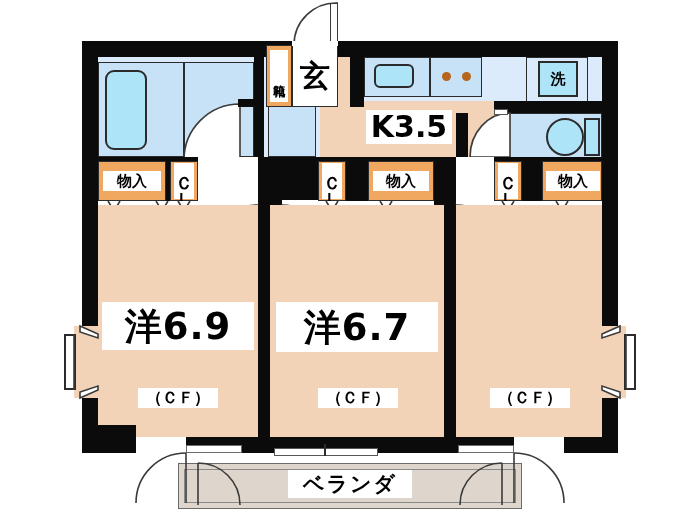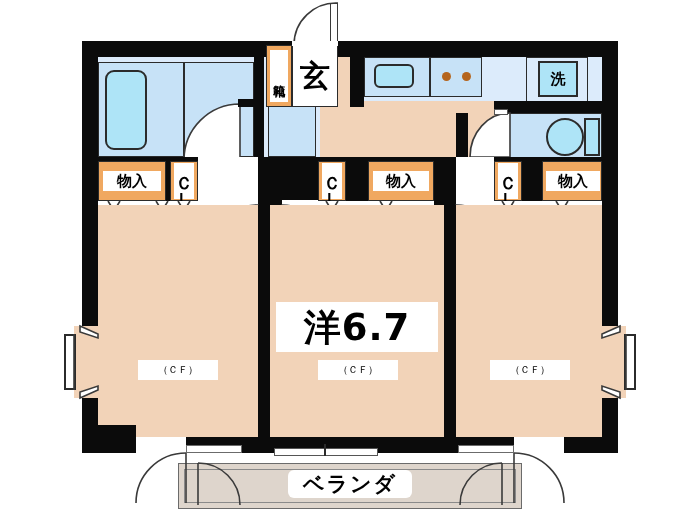--- a/index.html
+++ b/index.html
@@ -17,30 +17,30 @@
   .tubfill{background:#AEE4F7;}
   .closet{background:#F0A860;}
   .veranda{background:#DED5CC;}
   .white{background:#ffffff;}
 
   
   .lbl{position:absolute;background:#ffffff;color:#000;
        display:flex;align-items:center;justify-content:center;
        line-height:1;white-space:nowrap;}
   .room-name{font-size:37px;font-weight:700;letter-spacing:1px;}
-  .cf{font-size:10px;font-weight:400;letter-spacing:0px;}
+  .cf{font-size:16px;font-weight:700;letter-spacing:0px;margin-top:28px;}
   .k35{font-size:30px;font-weight:700;}
   .gen{font-size:30px;font-weight:700;}
   .small-v{font-size:12px;font-weight:700;writing-mode:vertical-rl;
            text-orientation:upright;line-height:1.05;}
   .cl{font-size:17px;font-weight:700;writing-mode:vertical-rl;
       text-orientation:upright;line-height:1.0;}
   .mono-in{font-size:15px;font-weight:700;letter-spacing:0px;}
   .sen{font-size:15px;font-weight:700;}
-  .veranda-lbl{font-size:21px;font-weight:700;letter-spacing:2px;border-radius:6px;}
+  .veranda-lbl{font-size:21px;font-weight:700;letter-spacing:2px;}
 
   
   .bx{border:1.5px solid #2b2b2b;}
   .bx2{border:2px solid #2b2b2b;}
   .bxthin{border:1px solid #555;}
   svg.arc-svg{position:absolute;overflow:visible;}
   .arcpath{fill:#ffffff;stroke:#3a3a3a;stroke-width:1.6;}
   .arcpath-nf{fill:none;stroke:#3a3a3a;stroke-width:1.6;}
 
   
@@ -115,20 +115,21 @@
   <div class="abs water2 bx" style="left:506px;top:113px;width:96px;height:48px;"></div>
   <div class="abs tubfill" style="left:546px;top:118px;width:38px;height:38px;border:2px solid #2b2b2b;border-radius:50%;"></div>
   <div class="abs tubfill bx2" style="left:584px;top:118px;width:16px;height:38px;"></div>
 
   <svg class="arc-svg" style="left:470px;top:113px;width:40px;height:48px;" viewBox="0 0 40 48">
     <path class="arcpath" d="M40,0 A40,44 0 0,0 0,44 L40,44 Z"></path>
   </svg>
   <div class="abs white bxthin" style="left:494px;top:109px;width:14px;height:6px;"></div>
   <div class="abs wall" style="left:456px;top:113px;width:12px;height:48px;"></div>
 
+  <div class="lbl k35" style="left:366px;top:110px;width:86px;height:34px;">K3.5</div>
 
   <div class="abs wall" style="left:98px;top:157px;width:504px;height:48px;"></div>
 
   <div class="abs closet bx" style="left:98px;top:161px;width:68px;height:40px;"></div>
   <div class="lbl mono-in" style="left:103px;top:171px;width:58px;height:20px;">物入</div>
 
   <div class="abs closet bx" style="left:170px;top:161px;width:28px;height:40px;"></div>
   <div class="lbl cl" style="left:174px;top:163px;width:20px;height:36px;">ＣＬ</div>
 
   <div class="abs closet bx" style="left:318px;top:161px;width:28px;height:40px;"></div>
@@ -177,20 +178,21 @@
     <path class="arcpath" d="M0,0 A52,52 0 0,1 52,52 L0,52 Z"></path>
   </svg>
 
   <div class="abs room" style="left:98px;top:205px;width:160px;height:232px;"></div>
   <div class="abs room" style="left:270px;top:205px;width:174px;height:232px;"></div>
   <div class="abs room" style="left:456px;top:205px;width:146px;height:232px;"></div>
 
   <div class="abs wall" style="left:258px;top:205px;width:12px;height:248px;"></div>
   <div class="abs wall" style="left:444px;top:205px;width:12px;height:248px;"></div>
 
+  <div class="lbl room-name" style="left:102px;top:302px;width:152px;height:48px;">洋6.9</div>
   <div class="lbl cf" style="left:138px;top:360px;width:80px;height:20px;">（ＣＦ）</div>
 
   <div class="lbl room-name" style="left:276px;top:302px;width:162px;height:50px;">洋6.7</div>
   <div class="lbl cf" style="left:318px;top:360px;width:80px;height:20px;">（ＣＦ）</div>
 
   <div class="lbl cf" style="left:490px;top:360px;width:80px;height:20px;">（ＣＦ）</div>
 
   <div class="abs room" style="left:74px;top:326px;width:24px;height:72px;"></div>
   <div class="abs white bx2" style="left:64px;top:334px;width:12px;height:56px;"></div>
   <svg class="arc-svg" style="left:60px;top:318px;width:40px;height:88px;" viewBox="0 0 40 88">

